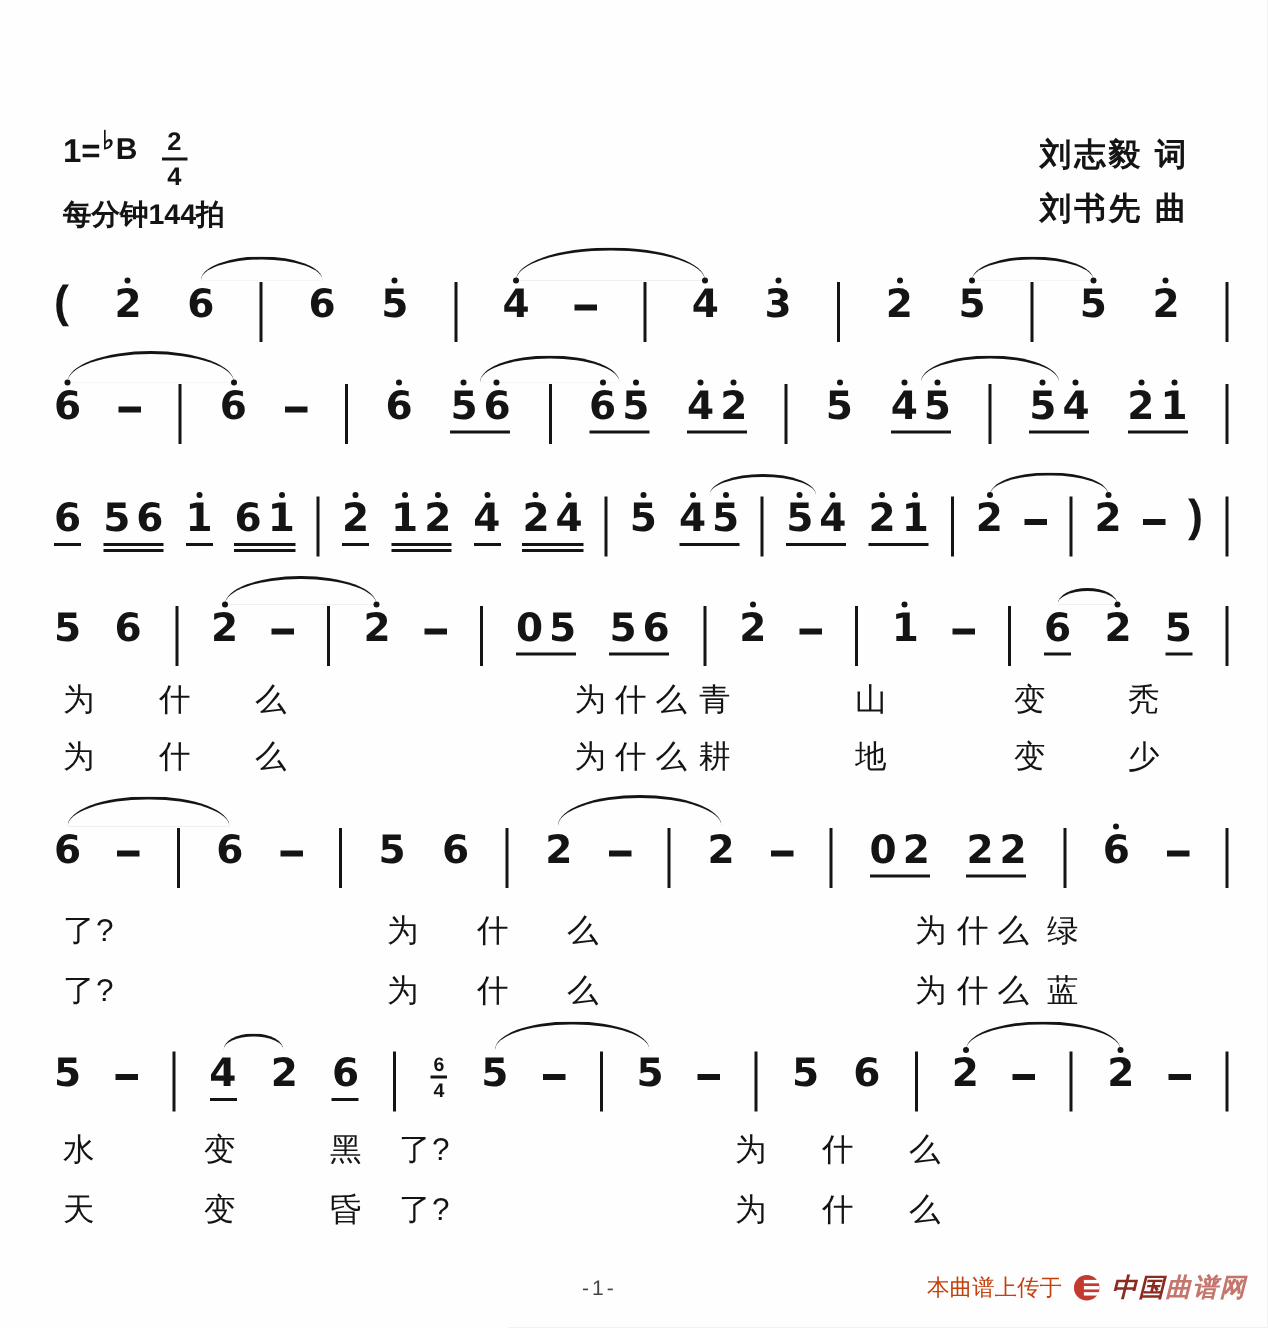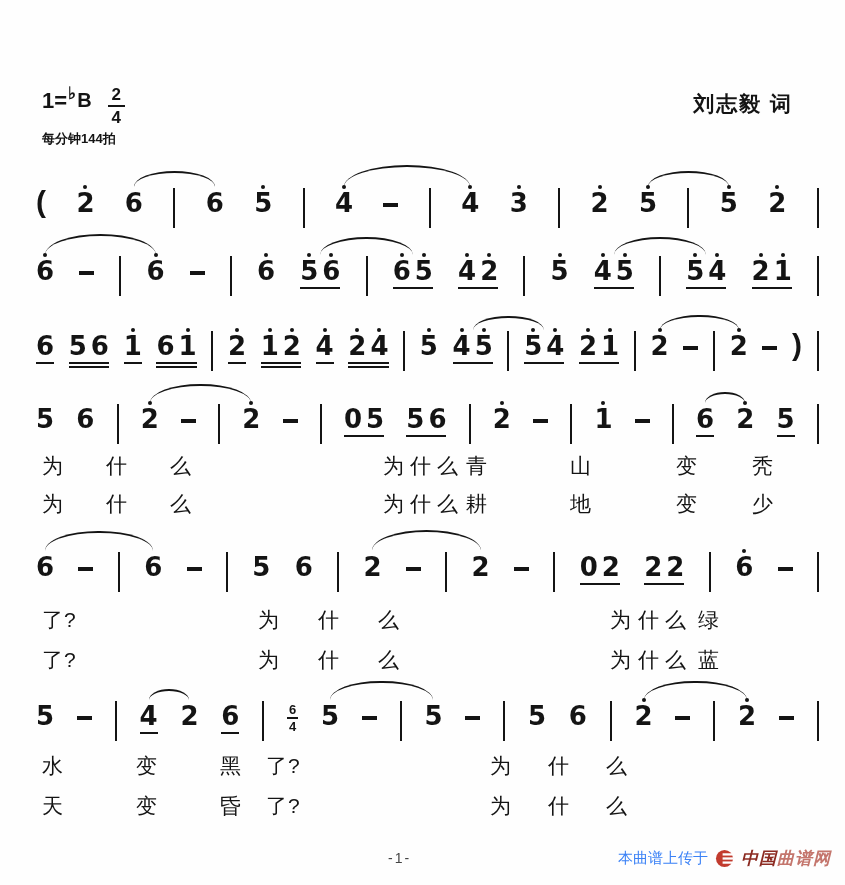--- a/index.html
+++ b/index.html
@@ -10,21 +10,21 @@
          font-size:38px;font-weight:bold;letter-spacing:8px;
          font-family:"Liberation Serif",serif;}
   .keysig{position:absolute;left:42px;top:88px;font-weight:bold;font-size:22px;
           display:flex;align-items:flex-start;}
   .flat{font-size:17px;position:relative;top:-5px;margin:0 1px;}
   .keyletter{font-size:20px;position:relative;top:1px;}
   .frac{display:inline-flex;flex-direction:column;align-items:center;margin-left:16px;
         font-size:17px;line-height:1;font-weight:bold;position:relative;top:-2px;}
   .frac-top{border-bottom:2px solid #141414;padding:0 4px 2px;}
   .frac-bot{padding-top:2px;}
-  .tempo{position:absolute;left:42px;top:130px;font-size:13px;font-weight:bold;}
+  .tempo{position:absolute;left:42px;top:130px;font-size:19px;font-weight:bold;}
   .credits{position:absolute;right:52px;top:86px;text-align:right;font-size:21px;
            line-height:36px;font-weight:600;letter-spacing:2px;}
   
   .mline{position:absolute;left:36px;right:26px;display:flex;
          justify-content:space-between;align-items:flex-start;}
   #music .mline:nth-child(1){top:183px}
   #music .mline:nth-child(2){top:251px}
   #music .mline:nth-child(3){top:326px}
   #music .mline:nth-child(4){top:399px}
   #music .mline:nth-child(5){top:547px}
@@ -43,21 +43,21 @@
       font-size:13px;font-weight:bold;line-height:1;}
   .ts-line{width:11px;height:1.5px;background:#141414;margin:1px 0;}
   .slur{position:absolute;border-top:2.4px solid #141414;
         border-radius:50% 50% 0 0 / 100% 100% 0 0;}
   
   .lyr-row{position:absolute;left:0;width:100%;height:26px;}
   .lyr{position:absolute;font-size:21px;letter-spacing:1px;white-space:nowrap;}
   
   .pageno{position:absolute;left:388px;top:850px;font-size:14px;color:#444;letter-spacing:2px;}
   .footer-right{position:absolute;right:14px;top:847px;display:flex;align-items:center;gap:7px;}
-  .upload-note{font-size:15px;color:#3b82f6;}
+  .upload-note{font-size:15px;color:#c2410c;}
   .site{font-size:17px;font-weight:bold;font-style:italic;letter-spacing:1px;}
   .site-cn{color:#8c2b22;}
   .site-rest{color:#c4766d;}
 </style>
 </head>
 <body>
 
 <div class="page">
 
   <div class="keysig">
@@ -66,20 +66,21 @@
       <span class="keyletter">B</span>
     <span class="frac">
       <span class="frac-top">2</span>
       <span class="frac-bot">4</span>
     </span>
   </div>
   <div class="tempo">每分钟144拍</div>
 
   <div class="credits">
     <div>刘志毅 词</div>
+    <div>刘书先 曲</div>
   </div>
 
   <div id="music">
       <div class="mline">
         <div class="paren">(</div>
         <div class="grp">
           <div class="digits">
             <div class="digit">
               <div class="dotslot">
                 <i class="dot"></i>

